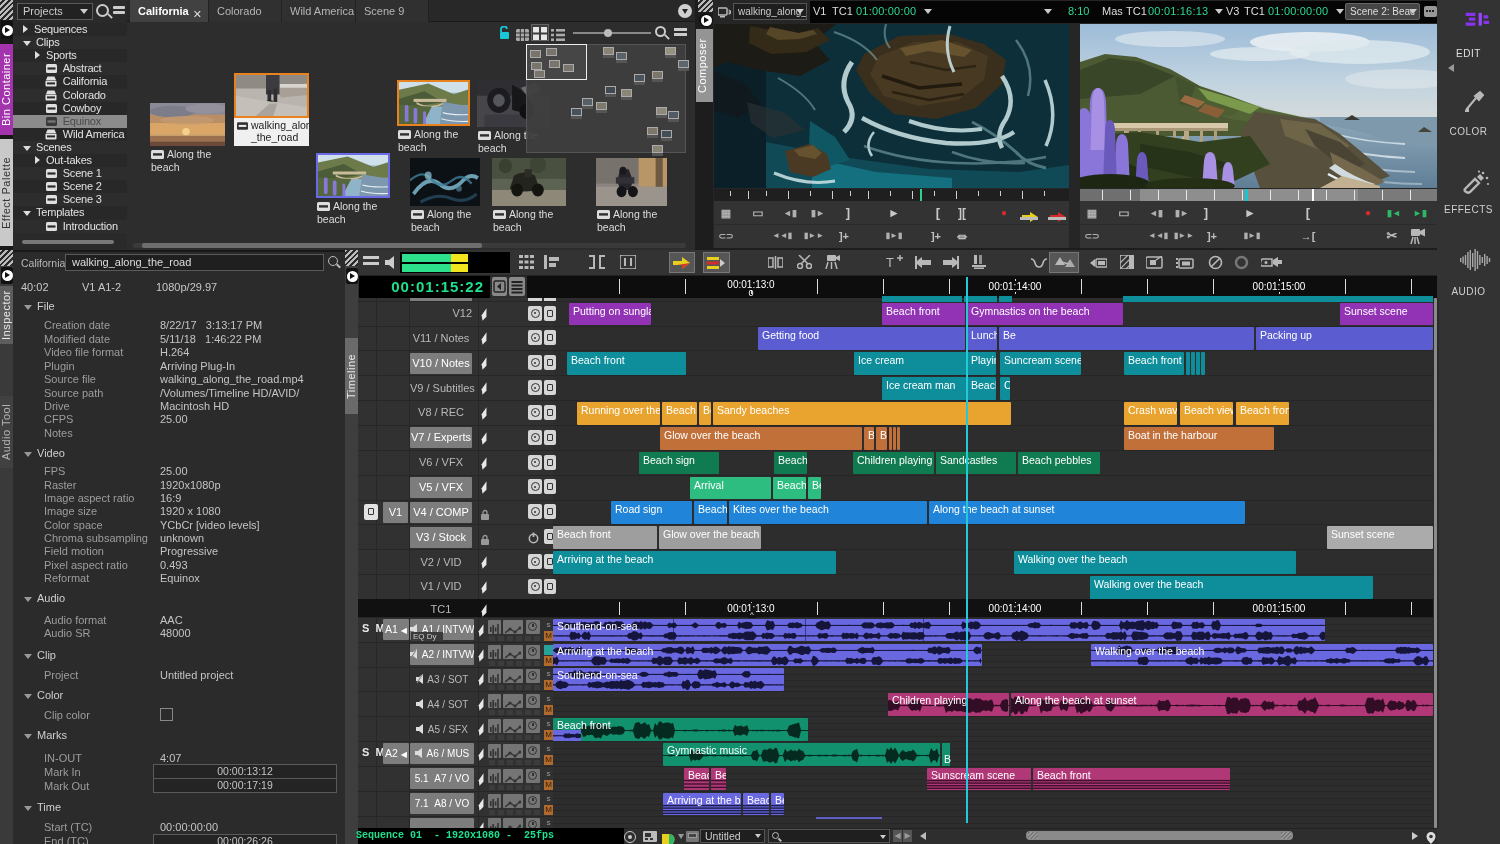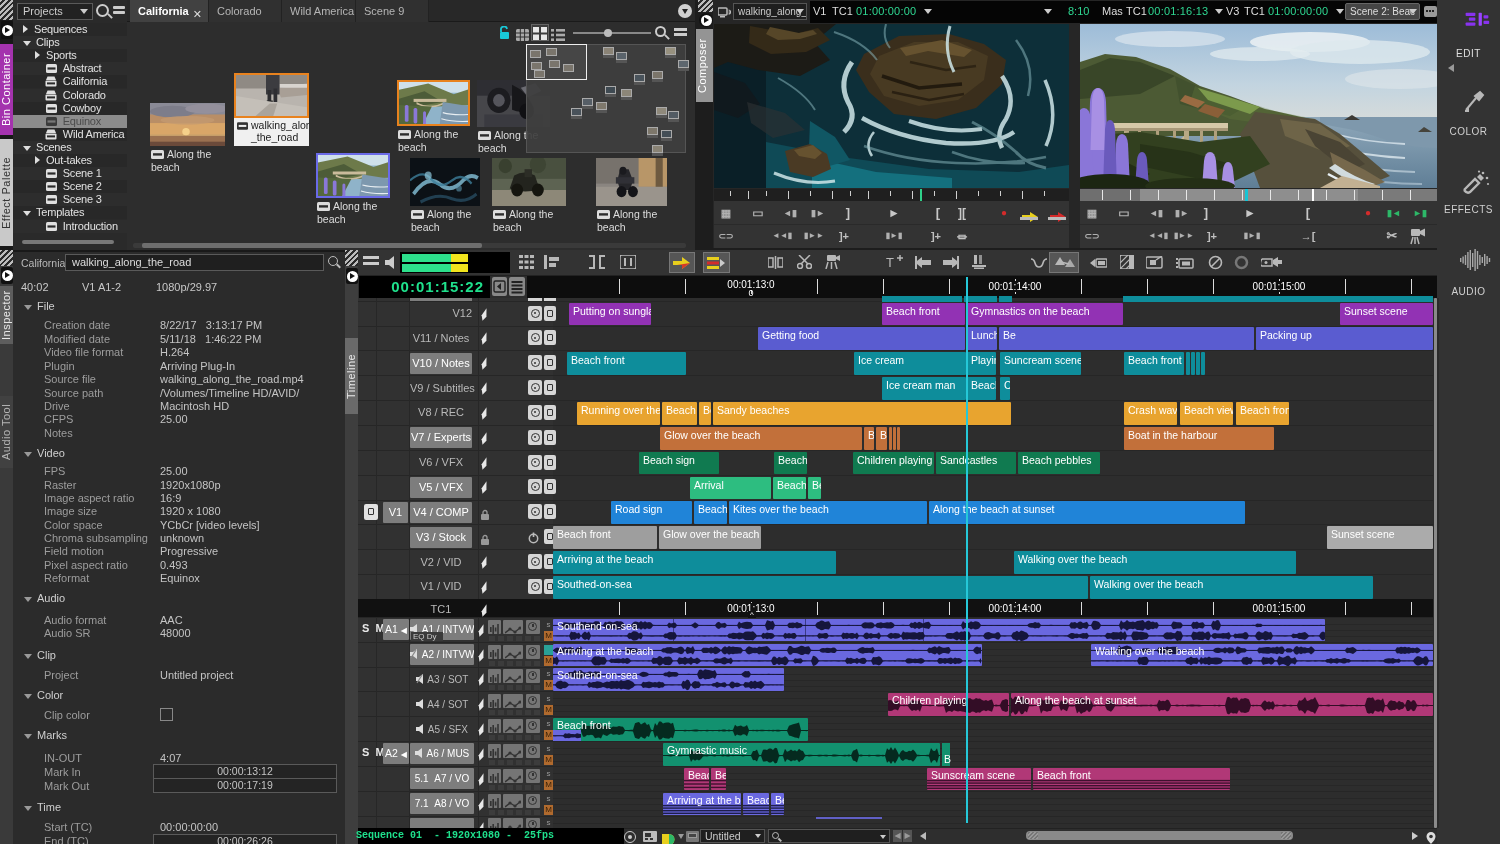--- a/index.html
+++ b/index.html
@@ -1601,23 +1601,20 @@
     </div>
     <div class="clip" style="left:1327px;top:526.2px;width:106px;height:22.8px;background:#ababab;font-size:10.5px">
       <span style="color:#fff">Sunset scene</span>
     </div>
     <div class="clip" style="left:553px;top:551.0px;width:283px;height:22.8px;background:#0e8d9b;font-size:10.5px">
       <span style="color:#fff">Arriving at the beach</span>
     </div>
     <div class="clip" style="left:1014px;top:551.0px;width:282px;height:22.8px;background:#0e8d9b;font-size:10.5px">
       <span style="color:#fff">Walking over the beach</span>
     </div>
-    <div class="clip" style="left:553px;top:575.8px;width:535px;height:22.8px;background:#0e8d9b;font-size:10.5px">
-      <span style="color:#fff">Southed-on-sea</span>
-    </div>
     <div class="clip" style="left:1090px;top:575.8px;width:283px;height:22.8px;background:#0e8d9b;font-size:10.5px">
       <span style="color:#fff">Walking over the beach</span>
     </div>
     <div class="clip" style="left:553px;top:618.7px;width:772px;height:22.8px;background:#6a68e0">
       <svg width="772" height="22.8" style="position:absolute;left:0;top:0">
         <polygon points="0,6.0 2,6.1 4,6.0 6,6.1 8,5.9 10,3.8 12,3.2 14,3.6 16,3.7 18,4.0 20,3.9 22,3.5 24,6.0 26,6.2 28,2.4 30,3.4 32,2.8 34,3.7 36,3.6 38,3.5 40,3.7 42,2.3 44,2.3 46,2.6 48,6.1 50,6.1 52,2.7 54,3.6 56,2.5 58,2.7 60,3.6 62,2.7 64,1.9 66,2.6 68,2.2 70,3.2 72,6.1 74,6.3 76,5.9 78,6.0 80,3.5 82,2.5 84,2.8 86,3.4 88,2.1 90,3.6 92,2.3 94,3.6 96,2.9 98,3.4 100,5.8 102,6.1 104,6.2 106,5.9 108,6.2 110,6.2 112,5.9 114,6.1 116,3.5 118,4.6 120,4.0 122,3.5 124,6.0 126,6.2 128,6.0 130,6.2 132,6.0 134,6.0 136,6.0 138,6.1 140,4.7 142,3.2 144,4.4 146,6.2 148,6.0 150,6.2 152,6.2 154,6.0 156,6.0 158,5.9 160,6.3 162,6.1 164,3.5 166,2.7 168,4.4 170,4.3 172,3.7 174,6.0 176,5.9 178,5.9 180,6.1 182,6.3 184,6.2 186,2.6 188,4.3 190,3.5 192,3.1 194,2.8 196,3.1 198,3.2 200,5.9 202,6.0 204,5.9 206,5.9 208,6.0 210,6.1 212,6.0 214,1.3 216,1.7 218,2.6 220,1.7 222,6.1 224,6.2 226,6.3 228,6.1 230,6.0 232,6.0 234,6.2 236,3.7 238,3.8 240,3.4 242,4.1 244,3.1 246,3.9 248,4.3 250,6.2 252,5.9 254,6.2 256,6.2 258,6.2 260,6.1 262,6.3 264,3.6 266,2.7 268,1.5 270,1.8 272,2.9 274,2.6 276,2.2 278,5.9 280,6.1 282,6.2 284,6.0 286,6.1 288,6.0 290,6.1 292,5.9 294,5.9 296,5.8 298,6.2 300,6.0 302,6.2 304,5.9 306,6.0 308,6.0 310,3.9 312,3.3 314,3.6 316,3.4 318,3.2 320,3.8 322,5.9 324,4.0 326,3.7 328,3.2 330,4.1 332,3.8 334,3.3 336,3.4 338,3.1 340,3.9 342,6.2 344,5.9 346,6.0 348,5.9 350,5.8 352,5.9 354,5.9 356,6.1 358,3.6 360,3.9 362,2.7 364,4.0 366,2.8 368,3.6 370,4.4 372,3.4 374,3.1 376,2.7 378,5.8 380,6.0 382,6.1 384,6.0 386,5.9 388,6.0 390,6.0 392,6.0 394,6.2 396,5.9 398,6.0 400,6.2 402,6.2 404,6.1 406,6.3 408,6.0 410,2.1 412,3.9 414,4.0 416,3.8 418,2.2 420,3.2 422,2.2 424,2.5 426,3.3 428,6.1 430,5.9 432,5.9 434,6.2 436,6.3 438,6.0 440,6.3 442,6.3 444,6.0 446,6.1 448,6.0 450,6.0 452,6.0 454,6.3 456,5.9 458,6.0 460,6.0 462,6.2 464,6.0 466,5.9 468,6.1 470,6.0 472,6.2 474,6.2 476,4.6 478,4.1 480,4.0 482,3.1 484,3.8 486,3.5 488,6.0 490,6.2 492,6.1 494,6.1 496,6.0 498,5.8 500,5.9 502,6.3 504,6.0 506,6.1 508,6.2 510,6.2 512,6.0 514,6.2 516,6.2 518,3.2 520,3.4 522,3.1 524,4.3 526,2.8 528,2.5 530,3.9 532,3.4 534,2.8 536,6.2 538,6.1 540,2.1 542,1.7 544,2.3 546,2.9 548,6.1 550,5.9 552,5.9 554,5.9 556,6.1 558,5.9 560,5.9 562,6.1 564,6.2 566,6.1 568,1.2 570,3.5 572,2.9 574,1.0 576,2.8 578,3.1 580,2.6 582,3.2 584,1.9 586,1.7 588,1.6 590,1.0 592,3.6 594,2.0 596,1.6 598,2.9 600,2.5 602,3.5 604,3.1 606,6.2 608,5.9 610,6.1 612,6.0 614,6.0 616,6.2 618,5.9 620,2.5 622,2.7 624,3.3 626,3.2 628,3.6 630,6.2 632,6.1 634,6.1 636,5.9 638,5.9 640,2.7 642,3.2 644,2.6 646,4.0 648,3.5 650,3.3 652,6.0 654,5.9 656,6.0 658,5.9 660,1.8 662,2.5 664,1.1 666,1.6 668,6.2 670,6.1 672,6.3 674,6.2 676,6.0 678,6.2 680,6.1 682,6.0 684,5.9 686,6.2 688,5.9 690,6.0 692,6.2 694,6.0 696,6.0 698,6.2 700,5.8 702,5.9 704,4.5 706,4.8 708,4.8 710,6.2 712,5.9 714,6.2 716,6.1 718,6.1 720,6.2 722,5.9 724,5.9 726,5.9 728,5.9 730,6.2 732,5.9 734,6.1 736,5.9 738,6.0 740,6.1 742,6.0 744,6.0 746,6.1 748,6.3 750,5.9 752,6.0 754,5.9 756,5.9 758,6.0 760,5.9 762,6.1 764,5.9 766,6.2 768,5.8 770,6.2 772,6.0 772,6.8 770,6.6 768,6.9 766,6.6 764,6.9 762,6.7 760,6.9 758,6.8 756,6.9 754,6.8 752,6.8 750,6.9 748,6.5 746,6.7 744,6.7 742,6.7 740,6.7 738,6.8 736,6.9 734,6.6 732,6.9 730,6.6 728,6.8 726,6.8 724,6.9 722,6.8 720,6.6 718,6.6 716,6.7 714,6.6 712,6.9 710,6.6 708,8.0 706,7.9 704,8.3 702,6.9 700,6.9 698,6.6 696,6.8 694,6.7 692,6.6 690,6.8 688,6.9 686,6.6 684,6.9 682,6.7 680,6.7 678,6.6 676,6.8 674,6.5 672,6.5 670,6.7 668,6.5 666,11.2 664,11.6 662,10.3 660,11.0 658,6.8 656,6.8 654,6.8 652,6.8 650,9.5 648,9.3 646,8.7 644,10.1 642,9.5 640,10.0 638,6.8 636,6.9 634,6.7 632,6.6 630,6.6 628,9.2 626,9.5 624,9.4 622,10.1 620,10.3 618,6.8 616,6.5 614,6.8 612,6.7 610,6.7 608,6.9 606,6.5 604,9.7 602,9.3 600,10.2 598,9.8 596,11.1 594,10.8 592,9.2 590,11.8 588,11.2 586,11.0 584,10.9 582,9.6 580,10.2 578,9.7 576,9.9 574,11.7 572,9.9 570,9.2 568,11.6 566,6.7 564,6.5 562,6.7 560,6.8 558,6.9 556,6.7 554,6.8 552,6.9 550,6.8 548,6.7 546,9.9 544,10.4 542,11.0 540,10.6 538,6.7 536,6.6 534,10.0 532,9.4 530,8.8 528,10.2 526,9.9 524,8.5 522,9.7 520,9.4 518,9.5 516,6.5 514,6.6 512,6.8 510,6.6 508,6.5 506,6.7 504,6.8 502,6.5 500,6.8 498,6.9 496,6.8 494,6.7 492,6.6 490,6.5 488,6.8 486,9.2 484,9.0 482,9.6 480,8.8 478,8.7 476,8.2 474,6.6 472,6.6 470,6.8 468,6.6 466,6.9 464,6.8 462,6.6 460,6.7 458,6.7 456,6.9 454,6.5 452,6.8 450,6.8 448,6.7 446,6.7 444,6.8 442,6.5 440,6.5 438,6.8 436,6.5 434,6.5 432,6.9 430,6.9 428,6.7 426,9.4 424,10.3 422,10.6 420,9.6 418,10.6 416,8.9 414,8.8 412,8.8 410,10.7 408,6.7 406,6.5 404,6.7 402,6.6 400,6.6 398,6.8 396,6.9 394,6.6 392,6.7 390,6.7 388,6.7 386,6.8 384,6.7 382,6.7 380,6.7 378,6.9 376,10.1 374,9.6 372,9.3 370,8.4 368,9.1 366,10.0 364,8.7 362,10.1 360,8.8 358,9.1 356,6.6 354,6.9 352,6.8 350,6.9 348,6.9 346,6.8 344,6.9 342,6.6 340,8.8 338,9.6 336,9.4 334,9.5 332,9.0 330,8.7 328,9.6 326,9.1 324,8.8 322,6.9 320,8.9 318,9.6 316,9.4 314,9.2 312,9.5 310,8.9 308,6.7 306,6.8 304,6.9 302,6.5 300,6.8 298,6.5 296,6.9 294,6.8 292,6.8 290,6.7 288,6.7 286,6.6 284,6.8 282,6.6 280,6.6 278,6.9 276,10.6 274,10.2 272,9.9 270,11.0 268,11.2 266,10.1 264,9.2 262,6.5 260,6.6 258,6.6 256,6.6 254,6.6 252,6.8 250,6.6 248,8.5 246,8.9 244,9.6 242,8.6 240,9.3 238,8.9 236,9.1 234,6.6 232,6.8 230,6.8 228,6.7 226,6.5 224,6.5 222,6.7 220,11.1 218,10.2 216,11.1 214,11.5 212,6.8 210,6.7 208,6.7 206,6.8 204,6.9 202,6.8 200,6.9 198,9.6 196,9.7 194,10.0 192,9.7 190,9.3 188,8.4 186,10.2 184,6.5 182,6.5 180,6.6 178,6.9 176,6.9 174,6.8 172,9.1 170,8.5 168,8.4 166,10.0 164,9.2 162,6.7 160,6.5 158,6.9 156,6.8 154,6.7 152,6.5 150,6.6 148,6.8 146,6.6 144,8.4 142,9.6 140,8.1 138,6.7 136,6.8 134,6.8 132,6.8 130,6.6 128,6.8 126,6.6 124,6.8 122,9.2 120,8.8 118,8.2 116,9.3 114,6.6 112,6.8 110,6.6 108,6.5 106,6.9 104,6.6 102,6.6 100,6.9 98,9.4 96,9.9 94,9.2 92,10.5 90,9.2 88,10.7 86,9.3 84,10.0 82,10.3 80,9.3 78,6.8 76,6.9 74,6.5 72,6.6 70,9.6 68,10.5 66,10.1 64,10.9 62,10.0 60,9.2 58,10.1 56,10.3 54,9.2 52,10.1 50,6.6 48,6.6 46,10.2 44,10.5 42,10.5 40,9.0 38,9.3 36,9.2 34,9.1 32,10.0 30,9.4 28,10.4 26,6.5 24,6.8 22,9.3 20,8.8 18,8.7 16,9.1 14,9.1 12,9.6 10,9.0 8,6.8 6,6.7 4,6.8 2,6.7 0,6.7" fill="#16163c"></polygon>
         <rect x="0" y="5.9" width="772" height="1" fill="#16163c"></rect>
         <polygon points="0,16.7 2,16.8 4,16.5 6,16.4 8,16.6 10,16.5 12,16.7 14,16.4 16,16.7 18,12.5 20,13.2 22,12.9 24,14.5 26,13.5 28,16.7 30,14.0 32,12.6 34,13.9 36,12.3 38,16.7 40,16.4 42,16.4 44,16.6 46,16.5 48,16.5 50,16.5 52,16.6 54,16.5 56,16.4 58,16.4 60,16.5 62,16.5 64,16.6 66,16.7 68,16.3 70,16.7 72,16.6 74,16.3 76,13.7 78,14.1 80,12.3 82,12.3 84,12.7 86,14.4 88,13.3 90,16.6 92,16.6 94,16.5 96,16.5 98,16.4 100,16.4 102,16.5 104,16.5 106,16.6 108,16.3 110,16.4 112,14.4 114,14.6 116,13.3 118,12.9 120,13.3 122,13.3 124,16.7 126,16.4 128,16.4 130,16.7 132,16.4 134,16.4 136,16.4 138,16.7 140,16.5 142,16.7 144,16.7 146,16.4 148,16.7 150,16.5 152,16.4 154,16.7 156,16.5 158,16.8 160,16.7 162,16.4 164,16.7 166,16.5 168,16.3 170,16.6 172,16.3 174,16.7 176,14.6 178,14.5 180,13.7 182,13.9 184,14.2 186,13.4 188,13.8 190,14.2 192,12.7 194,12.5 196,12.5 198,12.8 200,12.3 202,14.1 204,16.4 206,16.3 208,16.5 210,13.8 212,14.5 214,13.5 216,14.1 218,13.9 220,14.5 222,16.7 224,16.7 226,16.5 228,16.6 230,16.5 232,13.8 234,14.7 236,14.1 238,14.8 240,14.1 242,13.9 244,16.7 246,16.5 248,16.4 250,16.4 252,16.6 254,16.7 256,16.5 258,16.7 260,16.6 262,16.7 264,16.6 266,14.1 268,14.5 270,14.6 272,13.9 274,14.1 276,16.7 278,16.3 280,16.4 282,16.8 284,16.4 286,16.6 288,16.6 290,13.4 292,14.2 294,13.7 296,14.6 298,14.0 300,14.0 302,14.9 304,13.4 306,16.4 308,16.6 310,16.4 312,14.0 314,13.6 316,14.7 318,14.1 320,14.9 322,15.0 324,14.7 326,13.3 328,16.5 330,16.5 332,16.6 334,16.4 336,14.8 338,13.8 340,14.6 342,14.0 344,14.2 346,14.6 348,16.4 350,12.6 352,13.5 354,13.3 356,13.6 358,13.5 360,13.3 362,13.3 364,13.9 366,12.9 368,13.2 370,13.1 372,16.6 374,16.4 376,16.5 378,16.4 380,16.7 382,16.4 384,16.5 386,16.6 388,16.7 390,16.6 392,16.6 394,14.2 396,14.1 398,13.9 400,14.2 402,13.2 404,12.2 406,13.7 408,12.4 410,12.8 412,12.0 414,14.0 416,12.3 418,16.5 420,16.8 422,16.6 424,16.7 426,16.4 428,16.6 430,16.7 432,14.0 434,13.2 436,13.1 438,14.1 440,14.6 442,14.4 444,13.3 446,13.3 448,16.4 450,16.6 452,16.4 454,16.7 456,16.7 458,16.7 460,13.4 462,13.1 464,11.8 466,13.3 468,11.6 470,12.1 472,13.1 474,13.7 476,16.7 478,16.6 480,16.5 482,16.6 484,16.5 486,16.5 488,16.4 490,16.7 492,16.5 494,16.7 496,16.7 498,16.8 500,16.5 502,16.5 504,16.3 506,16.7 508,16.7 510,16.7 512,16.5 514,16.5 516,15.2 518,14.1 520,13.9 522,14.8 524,14.5 526,15.2 528,14.8 530,14.0 532,14.3 534,13.7 536,16.5 538,16.4 540,16.6 542,16.5 544,16.4 546,16.6 548,16.4 550,16.6 552,16.3 554,13.8 556,13.9 558,14.2 560,13.0 562,13.2 564,13.2 566,13.6 568,12.2 570,14.1 572,12.0 574,16.5 576,16.7 578,16.6 580,12.5 582,12.4 584,12.4 586,13.1 588,12.7 590,13.1 592,13.4 594,13.7 596,16.5 598,16.6 600,16.6 602,16.5 604,16.7 606,16.5 608,16.4 610,16.3 612,13.9 614,13.2 616,13.5 618,13.2 620,14.1 622,14.2 624,11.7 626,12.3 628,12.4 630,16.7 632,16.7 634,16.4 636,16.6 638,16.5 640,12.4 642,13.0 644,13.4 646,12.6 648,12.7 650,12.6 652,14.3 654,12.7 656,12.6 658,16.6 660,14.6 662,13.9 664,14.6 666,14.5 668,14.5 670,14.0 672,14.3 674,14.1 676,13.0 678,16.4 680,16.6 682,14.4 684,14.9 686,14.6 688,14.4 690,14.2 692,13.1 694,13.5 696,16.6 698,16.4 700,16.4 702,16.4 704,13.2 706,12.2 708,13.4 710,13.7 712,12.1 714,12.6 716,13.6 718,12.8 720,16.7 722,16.7 724,16.6 726,16.5 728,16.5 730,16.6 732,16.4 734,16.5 736,16.7 738,16.6 740,14.5 742,14.9 744,14.9 746,13.7 748,13.9 750,13.4 752,13.1 754,14.4 756,16.4 758,16.5 760,16.3 762,16.7 764,16.7 766,16.6 768,13.5 770,12.4 772,13.6 772,20.1 770,21.4 768,20.3 766,17.2 764,17.0 762,17.1 760,17.4 758,17.3 756,17.4 754,19.4 752,20.7 750,20.4 748,19.9 746,20.0 744,18.8 742,18.9 740,19.2 738,17.1 736,17.0 734,17.2 732,17.4 730,17.2 728,17.2 726,17.3 724,17.2 722,17.0 720,17.1 718,21.0 716,20.2 714,21.1 712,21.6 710,20.1 708,20.4 706,21.6 704,20.6 702,17.4 700,17.3 698,17.4 696,17.1 694,20.2 692,20.6 690,19.6 688,19.3 686,19.2 684,18.9 682,19.4 680,17.1 678,17.4 676,20.7 674,19.7 672,19.4 670,19.7 668,19.2 666,19.2 664,19.1 662,19.9 660,19.2 658,17.1 656,21.2 654,21.0 652,19.5 650,21.2 648,21.1 646,21.1 644,20.4 642,20.7 640,21.3 638,17.2 636,17.1 634,17.4 632,17.1 630,17.1 628,21.4 626,21.5 624,22.1 622,19.6 620,19.7 618,20.6 616,20.2 614,20.5 612,19.8 610,17.4 608,17.3 606,17.2 604,17.0 602,17.3 600,17.2 598,17.2 596,17.3 594,20.0 592,20.3 590,20.7 588,21.0 586,20.6 584,21.3 582,21.3 580,21.2 578,17.1 576,17.1 574,17.2 572,21.8 570,19.6 568,21.5 566,20.1 564,20.6 562,20.6 560,20.7 558,19.5 556,19.8 554,19.9 552,17.4 550,17.1 548,17.4 546,17.1 544,17.3 542,17.2 540,17.2 538,17.3 536,17.2 534,20.0 532,19.5 530,19.8 528,18.9 526,18.5 524,19.2 522,19.0 520,19.9 518,19.7 516,18.6 514,17.2 512,17.3 510,17.0 508,17.0 506,17.1 504,17.4 502,17.2 500,17.2 498,17.0 496,17.0 494,17.0 492,17.3 490,17.1 488,17.4 486,17.2 484,17.2 482,17.1 480,17.2 478,17.1 476,17.0 474,20.0 472,20.7 470,21.7 468,22.1 466,20.5 464,21.9 462,20.7 460,20.3 458,17.0 456,17.1 454,17.1 452,17.4 450,17.2 448,17.3 446,20.4 444,20.5 442,19.3 440,19.1 438,19.6 436,20.6 434,20.5 432,19.7 430,17.0 428,17.1 426,17.3 424,17.0 422,17.1 420,17.0 418,17.2 416,21.5 414,19.7 412,21.8 410,20.9 408,21.4 406,20.0 404,21.5 402,20.5 400,19.5 398,19.9 396,19.7 394,19.5 392,17.2 390,17.2 388,17.0 386,17.1 384,17.2 382,17.4 380,17.0 378,17.4 376,17.2 374,17.4 372,17.2 370,20.6 368,20.6 366,20.9 364,19.9 362,20.4 360,20.4 358,20.3 356,20.1 354,20.5 352,20.2 350,21.1 348,17.4 346,19.1 344,19.6 342,19.7 340,19.1 338,19.9 336,19.0 334,17.3 332,17.1 330,17.3 328,17.3 326,20.5 324,19.0 322,18.7 320,18.8 318,19.7 316,19.0 314,20.2 312,19.7 310,17.4 308,17.1 306,17.3 304,20.4 302,18.8 300,19.7 298,19.7 296,19.1 294,20.0 292,19.5 290,20.3 288,17.1 286,17.2 284,17.3 282,17.0 280,17.4 278,17.4 276,17.1 274,19.6 272,19.8 270,19.1 268,19.2 266,19.7 264,17.1 262,17.1 260,17.2 258,17.1 256,17.2 254,17.1 252,17.1 250,17.3 248,17.4 246,17.3 244,17.1 242,19.8 240,19.7 238,18.9 236,19.6 234,19.1 232,19.9 230,17.2 228,17.2 226,17.3 224,17.0 222,17.0 220,19.2 218,19.9 216,19.6 214,20.3 212,19.2 210,19.9 208,17.2 206,17.4 204,17.4 202,19.6 200,21.4 198,21.0 196,21.3 194,21.3 192,21.1 190,19.5 188,20.0 186,20.4 184,19.6 182,19.9 180,20.1 178,19.3 176,19.2 174,17.0 172,17.4 170,17.2 168,17.4 166,17.2 164,17.0 162,17.3 160,17.1 158,17.0 156,17.2 154,17.0 152,17.4 150,17.3 148,17.0 146,17.4 144,17.1 142,17.0 140,17.3 138,17.0 136,17.4 134,17.3 132,17.4 130,17.1 128,17.4 126,17.4 124,17.0 122,20.4 120,20.5 118,20.8 116,20.5 114,19.1 112,19.3 110,17.3 108,17.4 106,17.2 104,17.2 102,17.3 100,17.4 98,17.4 96,17.2 94,17.2 92,17.1 90,17.1 88,20.4 86,19.3 84,21.1 82,21.5 80,21.5 78,19.7 76,20.0 74,17.4 72,17.2 70,17.1 68,17.4 66,17.0 64,17.2 62,17.3 60,17.3 58,17.4 56,17.3 54,17.3 52,17.2 50,17.3 48,17.2 46,17.3 44,17.1 42,17.3 40,17.3 38,17.1 36,21.4 34,19.9 32,21.1 30,19.7 28,17.0 26,20.3 24,19.2 22,20.8 20,20.5 18,21.2 16,17.1 14,17.4 12,17.0 10,17.2 8,17.2 6,17.3 4,17.2 2,17.0 0,17.0" fill="#16163c"></polygon>
         <rect x="0" y="16.4" width="772" height="1" fill="#16163c"></rect>
       </svg>

